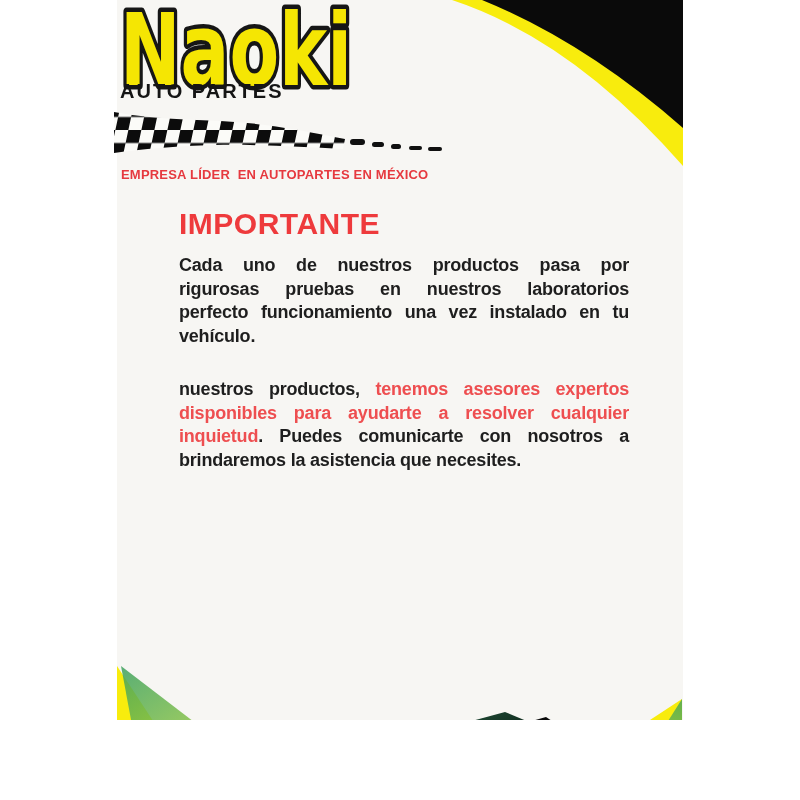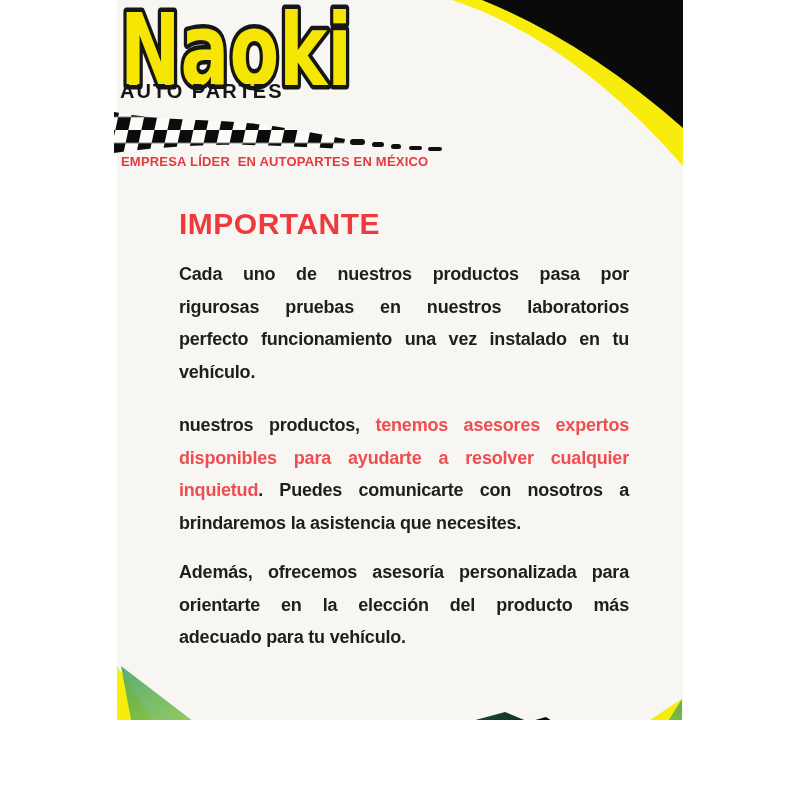--- a/index.html
+++ b/index.html
@@ -5,30 +5,30 @@
   html,body{margin:0;padding:0;background:#ffffff;}
   #canvas{position:relative;width:800px;height:720px;background:#ffffff;overflow:hidden;
           font-family:"Liberation Sans",sans-serif;}
   #card{position:absolute;left:117px;top:0;width:566px;height:800px;background:#f7f6f3;}
   #decor{position:absolute;left:0;top:0;width:800px;height:800px;display:block;}
   #naoki-text{font-family:"DejaVu Sans",sans-serif;font-weight:bold;font-size:100px;
               stroke:#161616;stroke-width:9px;paint-order:stroke;
               stroke-linejoin:round;stroke-linecap:round;}
   .autopartes{position:absolute;left:120px;top:80px;font-size:20px;font-weight:bold;
               letter-spacing:2px;color:#151515;}
-  .tagline{position:absolute;left:121px;top:154px;font-size:13px;font-weight:bold;
+  .tagline{position:absolute;left:121px;top:167px;font-size:13px;font-weight:bold;
            letter-spacing:0.2px;color:#e6393f;white-space:pre;}
   .heading{position:absolute;left:179px;top:207px;margin:0;font-size:30px;font-weight:bold;
            letter-spacing:0.5px;color:#ee3a3c;}
   .body{position:absolute;left:179px;top:254px;width:450px;color:#1e1e1e;
         font-size:18px;font-weight:bold;line-height:23.5px;letter-spacing:-0.2px;}
   .para{margin:0;}
   .mb30{margin-bottom:30px;}
   .mb26{margin-bottom:26px;}
-  .pl{height:23.5px;margin-top:9px;}
+  .pl{height:23.5px;}
   .jl{text-align:justify;text-align-last:justify;}
   .hl{color:#ee4e50;}
 </style>
 </head>
 <body>
 
 <div id="canvas">
 
   <div id="card"></div>
 
@@ -90,20 +90,15 @@
       <div class="pl">vehículo.</div>
     </div>
 
     <div class="para mb26">
       <div class="pl jl"><span>nuestros productos, </span><span class="hl">tenemos asesores expertos</span></div>
       <div class="pl jl hl">disponibles para ayudarte a resolver cualquier</div>
       <div class="pl jl"><span class="hl">inquietud</span><span>. Puedes comunicarte con nosotros a</span></div>
       <div class="pl">brindaremos la asistencia que necesites.</div>
     </div>
 
-    <div class="para">
-      <div class="pl jl">Además, ofrecemos asesoría personalizada para</div>
-      <div class="pl jl">orientarte en la elección del producto más</div>
-      <div class="pl">adecuado para tu vehículo.</div>
-    </div>
 
   </div>
 </div>
 
 </body></html>

